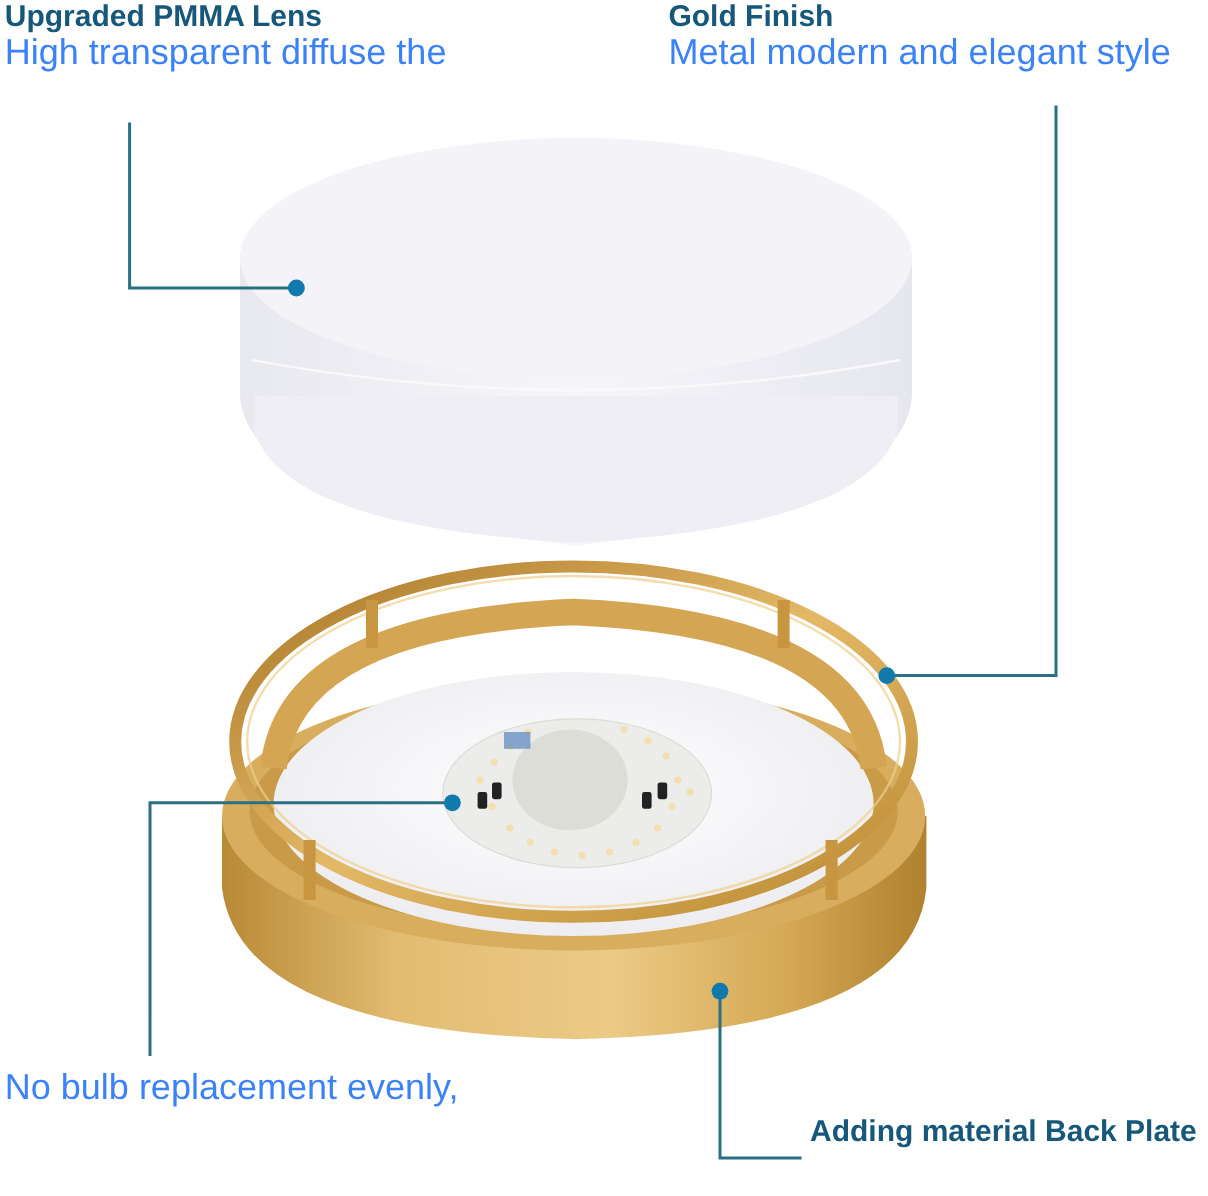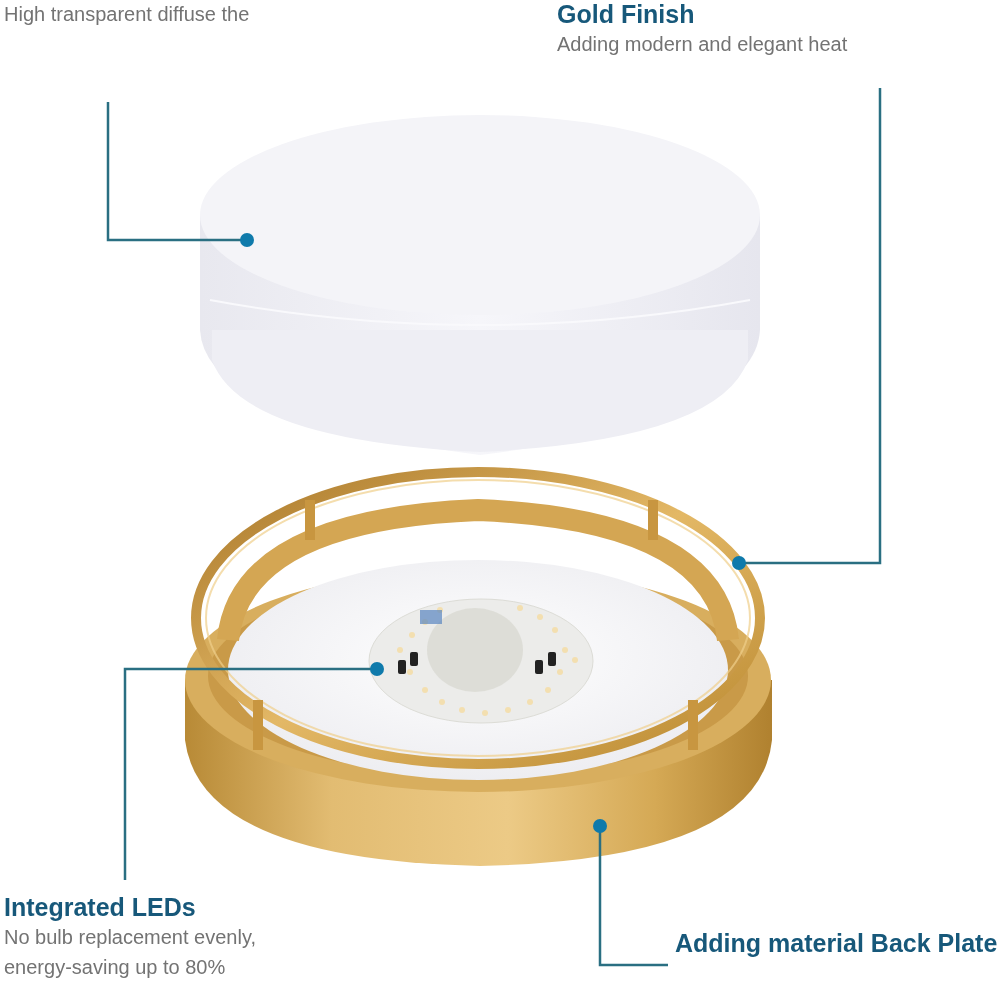--- a/index.html
+++ b/index.html
@@ -1,19 +1,19 @@
 <!DOCTYPE html>
 <html><head>
 <meta charset="utf-8">
 <style>
   html, body { margin:0; padding:0; background:#ffffff; }
   body { width:1007px; height:997px; position:relative; overflow:hidden; font-family:"Liberation Sans", "DejaVu Sans", sans-serif; }
   .callout { position:absolute; color:#1d5a74; }
   .callout .title { font-weight:bold; font-size:25px; line-height:30px; color:#17587a; white-space:nowrap; }
-  .callout .desc { font-size:20px; line-height:30px; color:#737373; white-space:nowrap; }
+  .callout .desc { font-size:30px; line-height:30px; color:#3b82f6; white-space:nowrap; }
   #art { position:absolute; left:0; top:0; }
 </style>
 </head>
 <body>
 
 <svg id="art" width="1007" height="997" viewBox="0 0 1007 997" xmlns="http://www.w3.org/2000/svg">
   <defs>
     <linearGradient id="lensSide" x1="0" y1="0" x2="1" y2="0">
       <stop offset="0" stop-color="#e8e8ef"></stop>
       <stop offset="0.5" stop-color="#f6f6fa"></stop>
@@ -103,29 +103,28 @@
   </g>
   <g fill="#0f7aab">
     <circle cx="247" cy="240" r="7"></circle>
     <circle cx="739" cy="563" r="7"></circle>
     <circle cx="377" cy="669" r="7"></circle>
     <circle cx="600" cy="826" r="7"></circle>
   </g>
 </svg>
 
 <div class="callout" style="left:4px; top:-1px;">
+  <div class="title">Upgraded PMMA Lens</div>
   <div class="desc">High transparent diffuse the</div>
 </div>
 
 <div class="callout" style="left:557px; top:-1px;">
   <div class="title">Gold Finish</div>
-  <div class="desc">Adding modern and elegant heat</div>
+  <div class="desc">Metal modern and elegant style</div>
 </div>
 
 <div class="callout" style="left:4px; top:892px;">
-  <div class="title">Integrated LEDs</div>
   <div class="desc">No bulb replacement evenly,</div>
-  <div class="desc">energy-saving up to 80%</div>
 </div>
 
 <div class="callout" style="left:675px; top:928px;">
   <div class="title">Adding material Back Plate</div>
 </div>
 
 </body></html>

